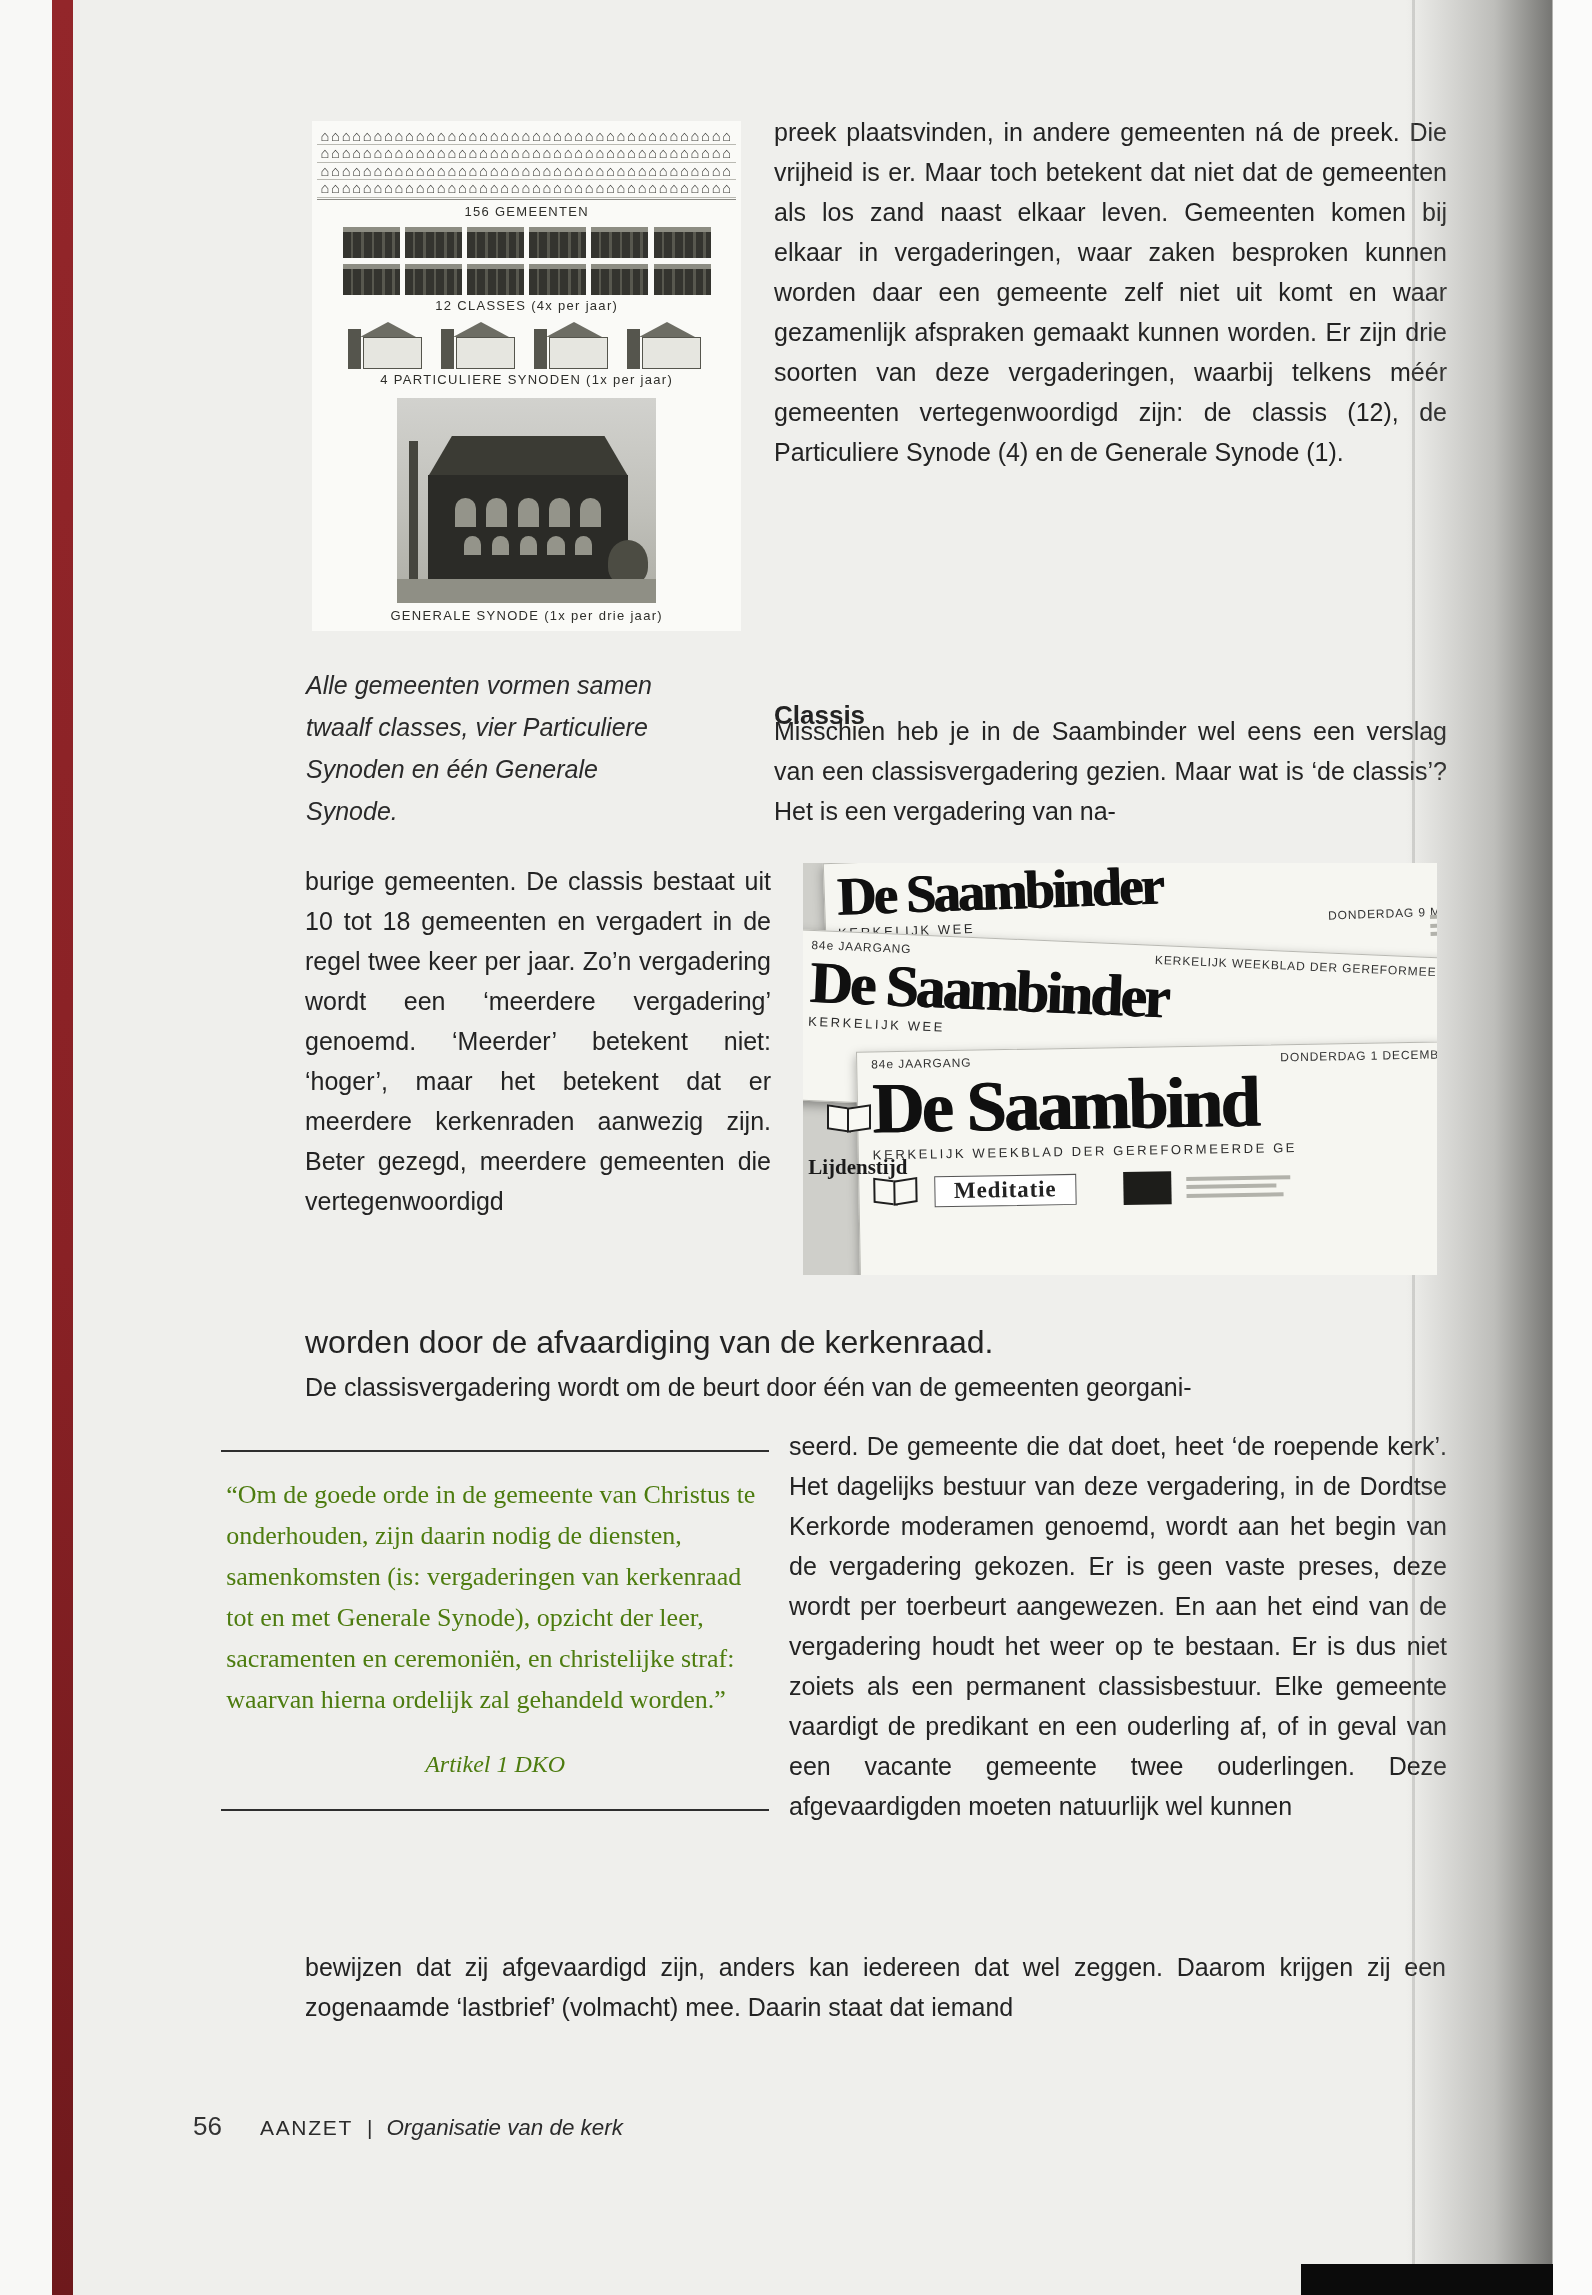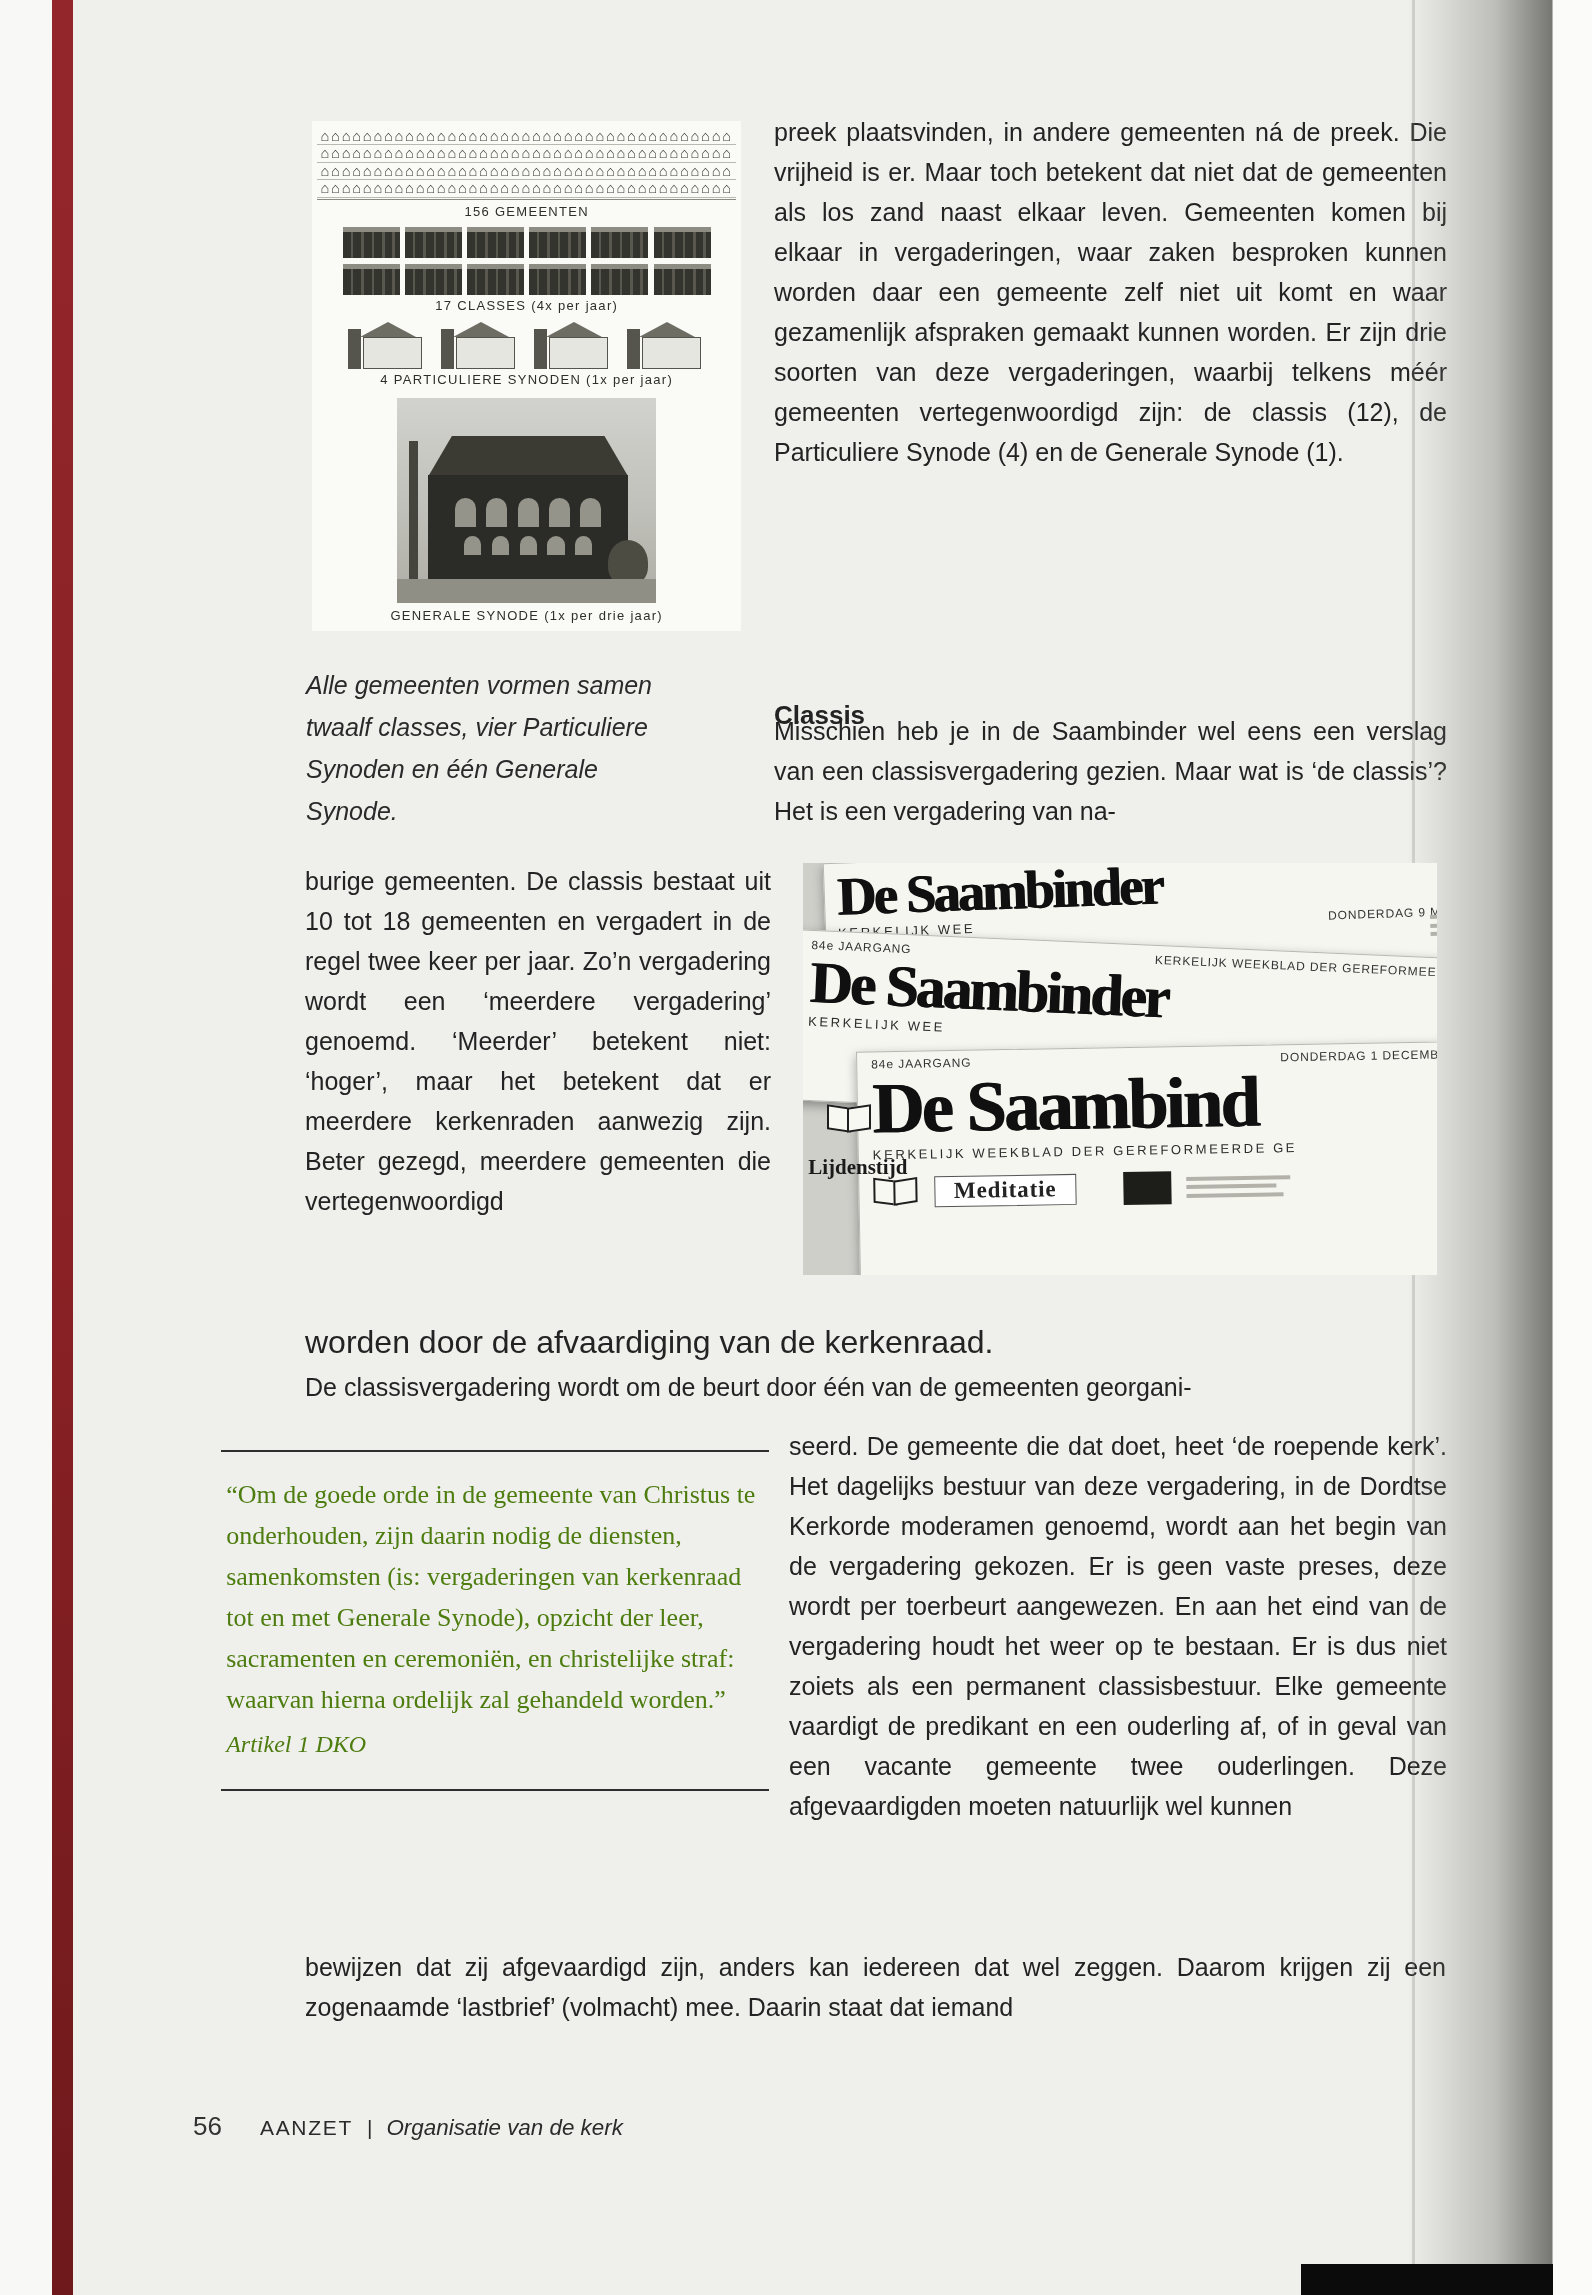--- a/index.html
+++ b/index.html
@@ -56,21 +56,21 @@
   .classis-para{left:774px;top:711px;width:673px;}
   .col-mid-left{left:305px;top:861px;width:466px;}
   .mid-line1{left:305px;top:1322px;width:1141px;font-size:32px;line-height:40px;}
   .mid-line2{left:305px;top:1367px;width:1141px;font-size:25px;line-height:40px;}
   .col-low-right{left:789px;top:1426px;width:658px;}
   .bottom-para{left:305px;top:1947px;width:1141px;}
 
   
   .quote-block{left:221px;top:1450px;width:538px;border-top:2.6px solid #2e2e2e;border-bottom:2.6px solid #2e2e2e;
                padding:22.4px 5.2px 24px;font-family:"Liberation Serif",serif;font-size:26px;line-height:41px;color:#4d7c0f;}
-  .quote-attr{text-align:left;font-style:italic;margin-top:4px;font-size:24px;}
+  .quote-attr{text-align:center;font-style:italic;margin-top:24px;font-size:24px;}
 
   
   .saam{position:absolute;left:803px;top:863px;width:634px;height:412px;background:#cfcfca;overflow:hidden;}
   .card{position:absolute;background:#f6f6f1;border:0.9px solid #b8b8b2;box-shadow:0 4.3px 10.4px rgba(0,0,0,.35);}
   .cardA{left:22.4px;top:-12px;width:673px;height:129px;transform:rotate(-2deg);z-index:1;padding:5.2px 12px;}
   .cardB{left:-31px;top:83px;width:742px;height:155px;transform:rotate(2.5deg);z-index:2;padding:7px 35px;}
   .cardC{left:55px;top:183px;width:621px;height:224px;transform:rotate(-1deg);z-index:3;padding:5.2px 14px;}
   .mast{font-family:"Liberation Serif",serif;font-weight:bold;color:#101010;letter-spacing:-2.6px;
         text-shadow:1.3px 0 0 #101010;white-space:nowrap;line-height:1.05;}
   .mastA{font-size:54px;}
@@ -123,21 +123,21 @@
       <span class="class-block"></span>
       <span class="class-block"></span>
       <span class="class-block"></span>
       <span class="class-block"></span>
       <span class="class-block"></span>
       <span class="class-block"></span>
       <span class="class-block"></span>
       <span class="class-block"></span>
       <span class="class-block"></span>
     </div>
-    <div class="diag-caption">17 CLASSES (4x per jaar)</div>
+    <div class="diag-caption">12 CLASSES (4x per jaar)</div>
 
     <div class="synoden-row">
       <span class="mini-church">
           <span class="mc-roof"></span>
           <span class="mc-body"></span>
           <span class="mc-tower"></span>
         </span>
       <span class="mini-church">
           <span class="mc-roof"></span>
           <span class="mc-body"></span>

